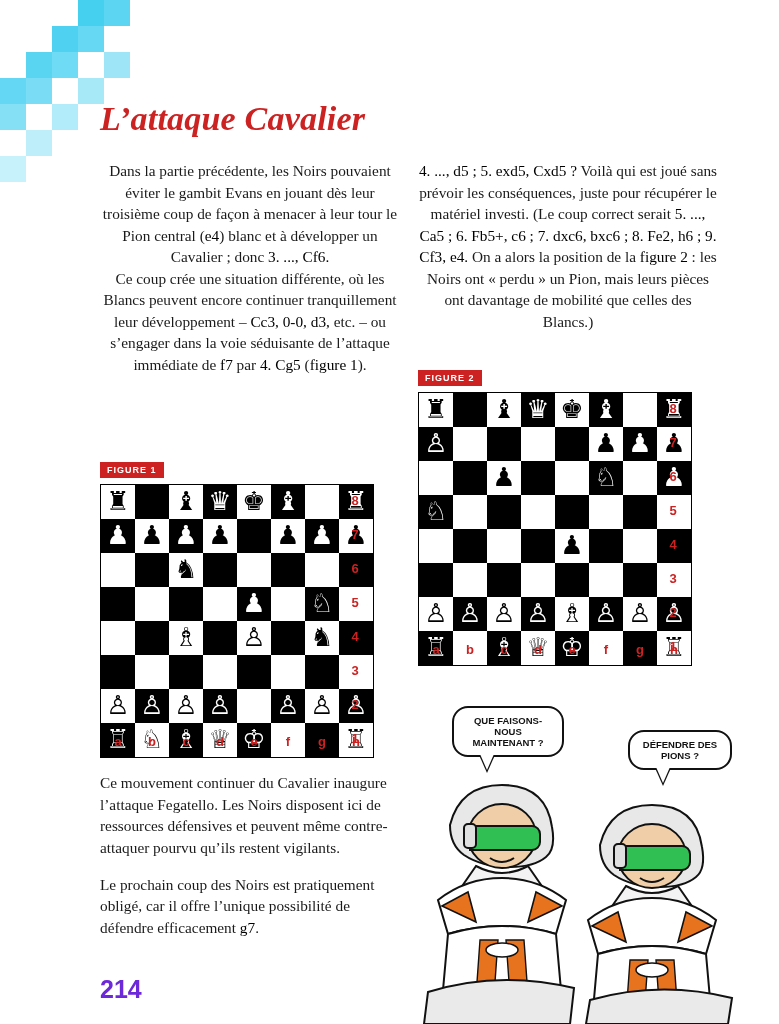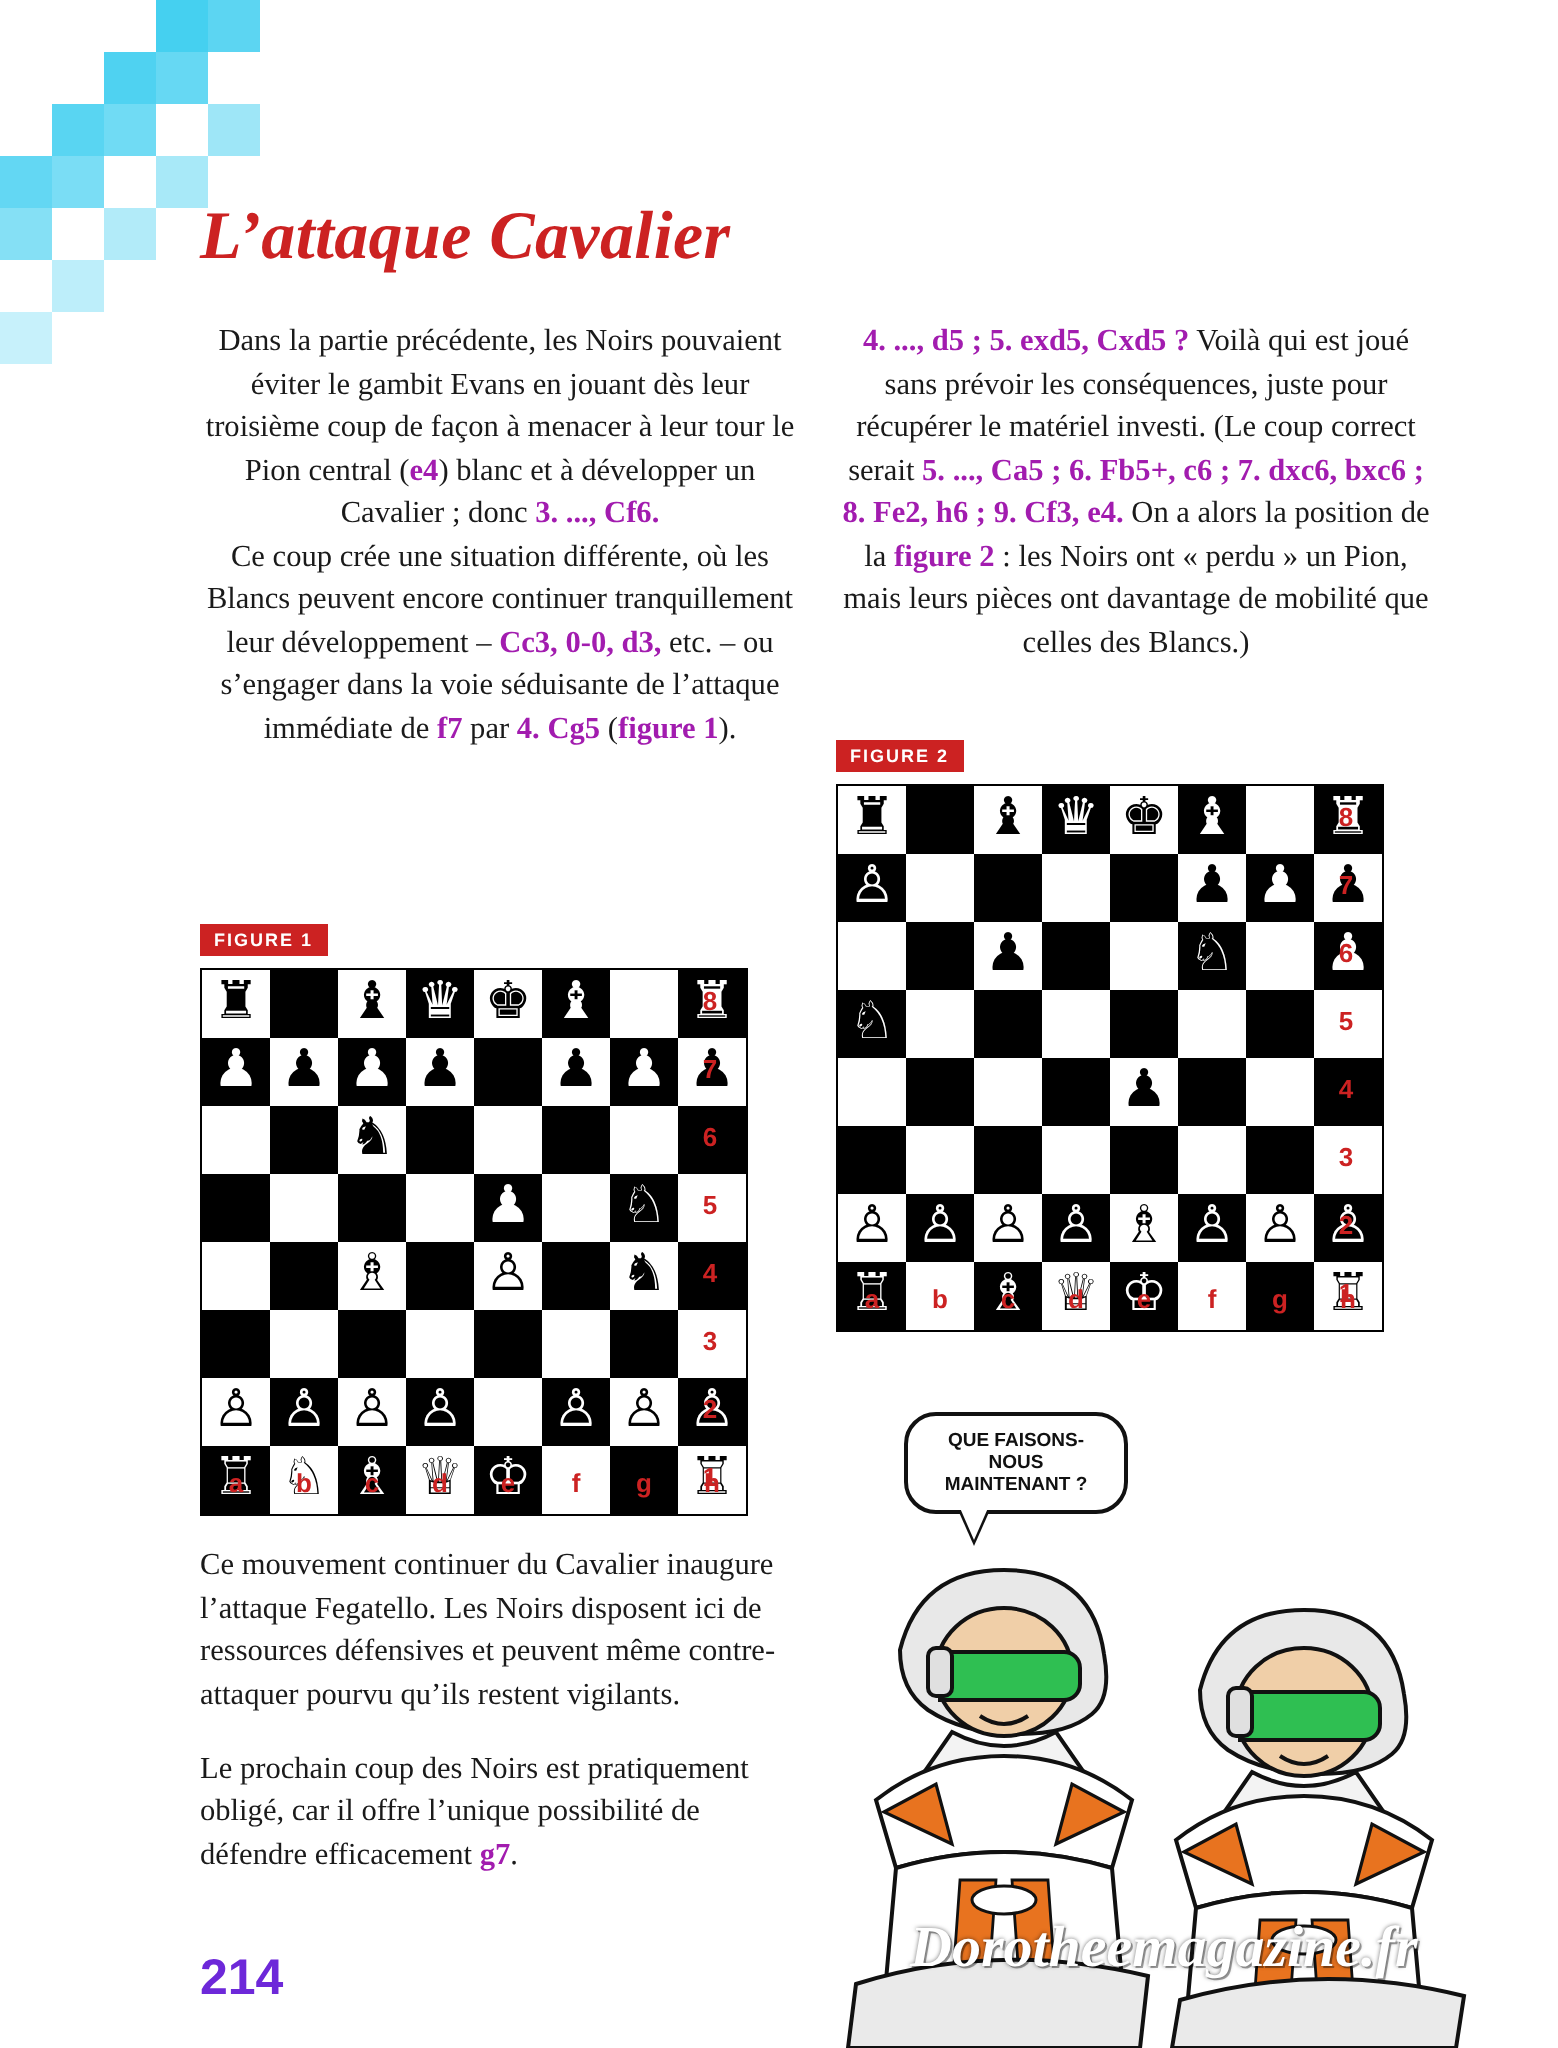--- a/index.html
+++ b/index.html
@@ -29,21 +29,21 @@
   
   .col{
     position:absolute;
     font-size:15.3px;
     line-height:21.5px;
     text-align:center;
   }
   .col-left{left:100px;top:160px;width:300px;}
   .col-right{left:418px;top:160px;width:300px;}
   .col p{margin:0;}
-  .hl{color:#a21caf;font-weight:bold;}
+  .hl{color:#000000;font-weight:normal;}
 
   
   .figlabel{
     position:absolute;
     background:#cc2222;color:#ffffff;
     font-family:"Liberation Sans", sans-serif;
     font-size:9px;font-weight:bold;letter-spacing:1px;
     padding:3px 7px 3px 7px;
   }
 
@@ -514,17 +514,17 @@
         <ellipse cx="82" cy="250" rx="16" ry="7" fill="#ffffff" stroke="#111" stroke-width="1.5"></ellipse>
       </g>
 
       <g>
         <path d="M8 292 q70 -22 146 -4 l-4 36 h-146z" fill="#eaeaea" stroke="#111" stroke-width="2"></path>
         <path d="M170 300 q70 -20 142 -2 l-4 26 h-142z" fill="#eaeaea" stroke="#111" stroke-width="2"></path>
       </g>
     </svg>
 
     <div class="bubble" style="left:32px;top:6px;width:92px;">QUE FAISONS-NOUS MAINTENANT ?</div>
+    <div class="bubble" style="left:208px;top:30px;width:84px;">DÉFENDRE DES PIONS ?</div>
   </div>
 
-  <div class="watermark">Dorotheemagazine.fr</div>
 
 </div>
 
 </body></html>

